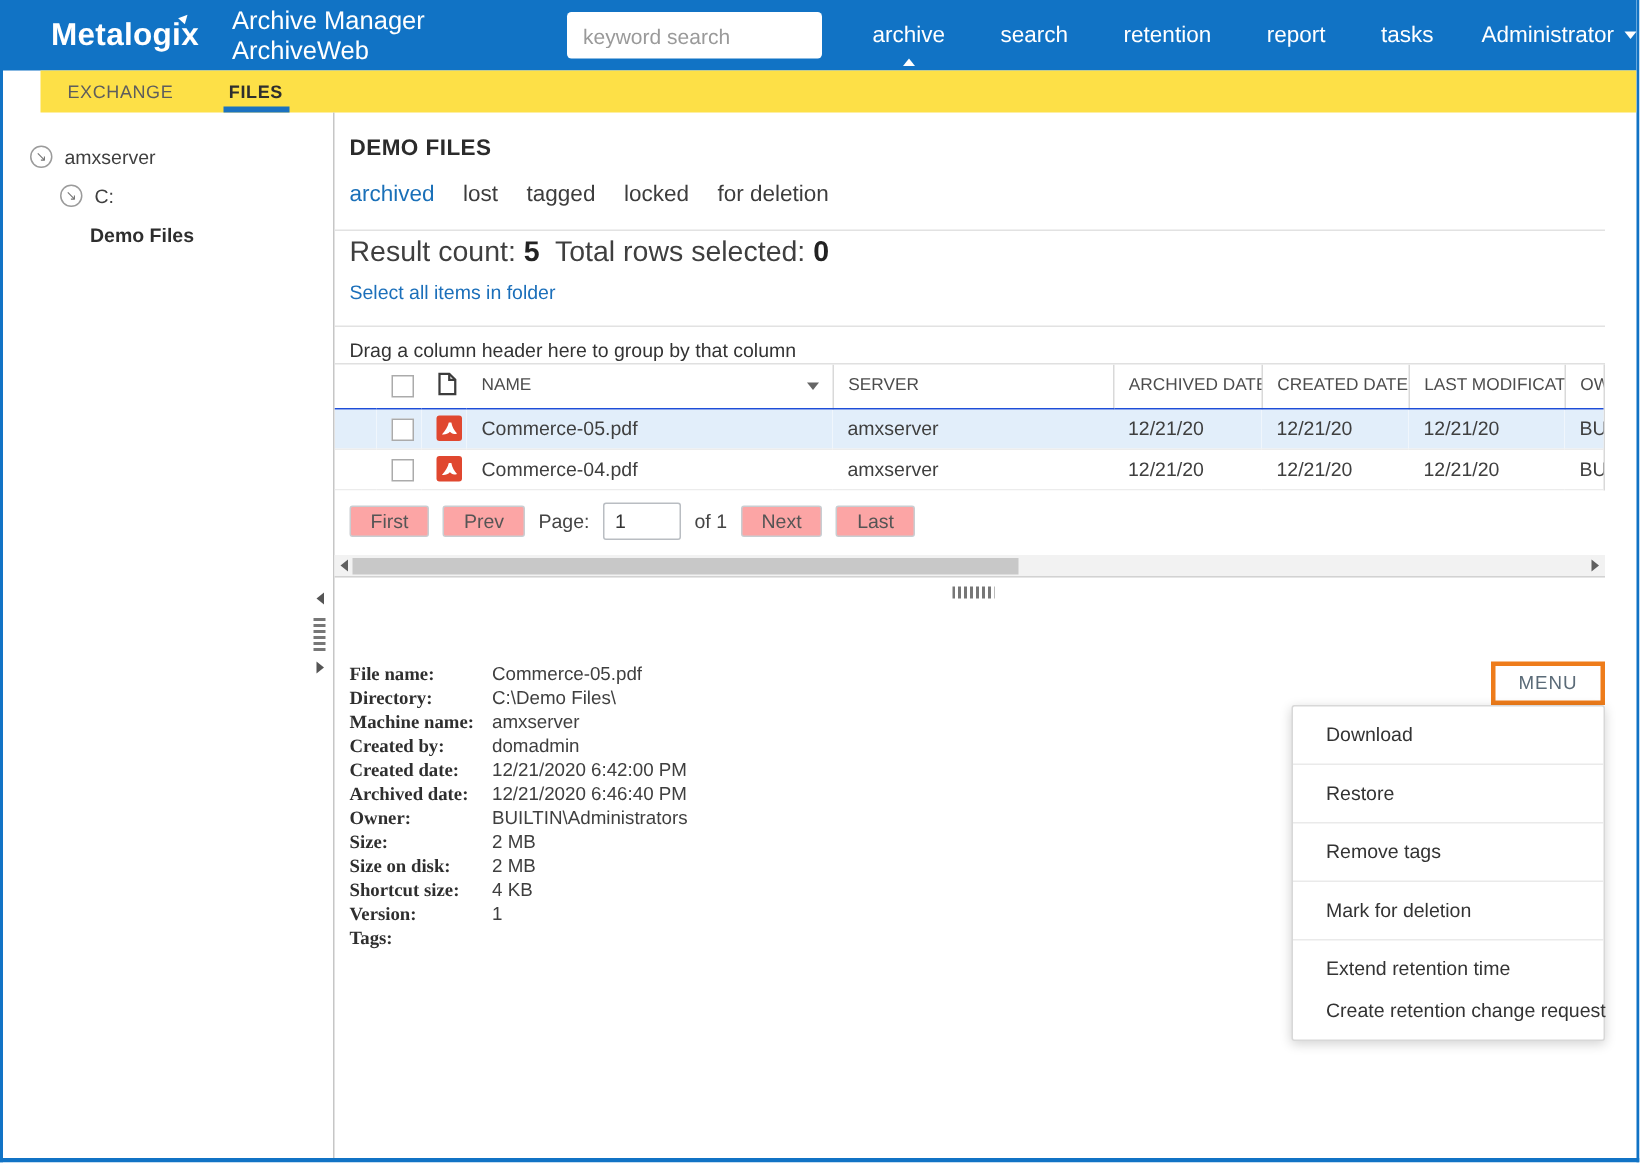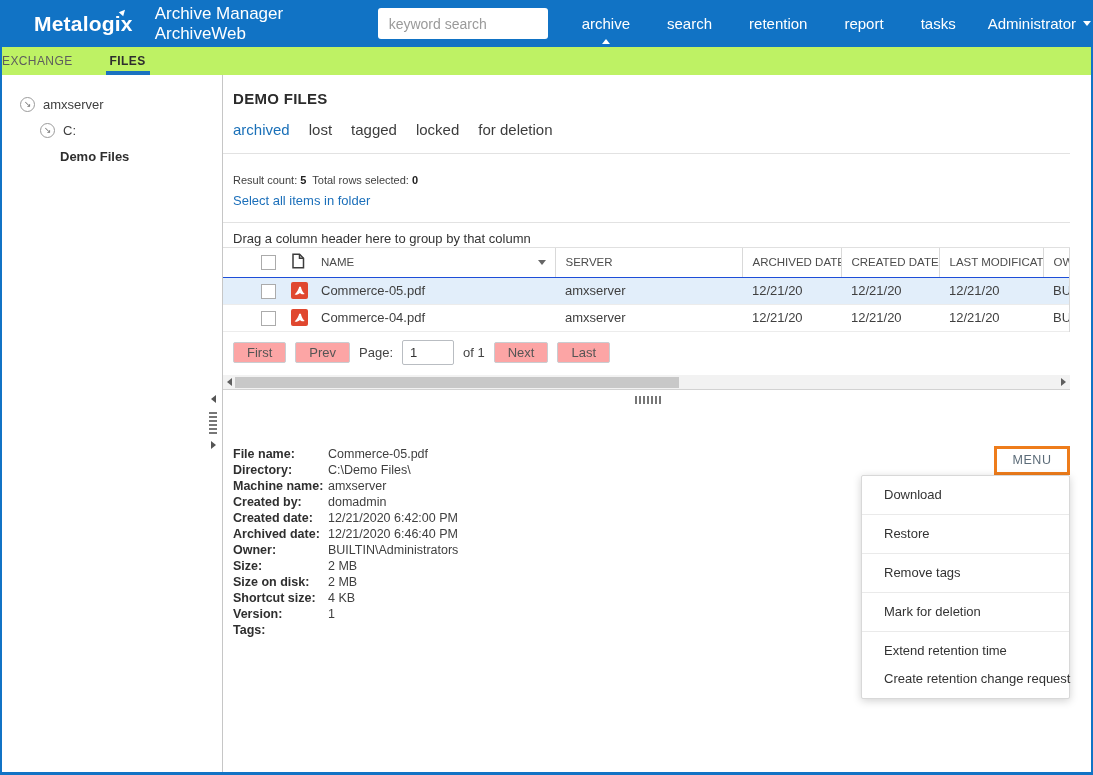--- a/index.html
+++ b/index.html
@@ -20,21 +20,21 @@
   .search-box::placeholder { color:#9a9a9a; }
   .topnav { display:flex; margin-left:34px; gap:37px; align-items:center; }
   .nav-item { font-size:15px; color:#fff; cursor:pointer; position:relative; }
   .nav-item.active::after { content:""; position:absolute; left:50%; margin-left:-4px; bottom:-12px;
                  border-left:4px solid transparent; border-right:4px solid transparent; border-bottom:5px solid #fff; }
   .usermenu { margin-left:32px; font-size:15px; display:flex; align-items:center; cursor:pointer; }
   .caret-down { display:inline-block; margin-left:7px; border-left:4px solid transparent;
                 border-right:4px solid transparent; border-top:5px solid #fff; }
 
   
-  .tabbar { height:28px; background:#bef264; display:flex; align-items:stretch; padding-left:0; }
+  .tabbar { height:28px; background:#fde047; display:flex; align-items:stretch; padding-left:18px;margin-left:25px; }
   .mtab { font-size:12px; letter-spacing:.4px; color:#5d5d5d; display:flex; align-items:center;
           margin-right:37px; cursor:pointer; position:relative; }
   .mtab.active { color:#2e2e2e; font-weight:bold; }
   .mtab.active::after { content:""; position:absolute; left:-4px; right:-4px; bottom:0; height:4px; background:#1b72c0; }
 
   
   .content { display:flex; height:697px; position:relative; }
   .tree { width:221px; border-right:1px solid #c6c6c6; padding-top:16px; flex:none; }
   .tree-item { display:flex; align-items:center; height:26px; font-size:13px; color:#3f3f3f; cursor:pointer; }
   .tree-icon { width:15px; height:15px; border:1px solid #9b9b9b; border-radius:50%; color:#777;
@@ -43,21 +43,21 @@
 
   .main { flex:1; position:relative; }
   .pad { padding-left:10px; }
   .page-title { font-size:15px; font-weight:bold; color:#2b2b2b; letter-spacing:.3px; margin:15px 0 0 10px; }
   .filter-tabs { display:flex; gap:19px; margin:14px 0 0 10px; }
   .ftab { font-size:15px; color:#3d3d3d; cursor:pointer; }
   .ftab.active { color:#1a70b8; }
 
   .grid-wrap { width:847px; }
   .rule { border-top:1px solid #e2e2e2; margin-top:15px; }
-  .result-line { font-size:11px; color:#3f3f3f; margin-top:20px; }
+  .result-line { font-size:19px; color:#3f3f3f; margin-top:4px; }
   .result-line b { color:#222; }
   .link { display:inline-block; font-size:13px; color:#1b6fba; margin-top:7px; cursor:pointer; }
   .group-bar { margin-top:13px; border-top:1px solid #e2e2e2; border-bottom:1px solid #e0e0e0;
                height:26px; line-height:32px; font-size:13px; color:#333; }
 
   table.grid { border-collapse:collapse; table-layout:fixed; width:870px; }
   .table-clip { width:847px; overflow:hidden; border-right:1px solid #d9d9d9; }
   .grid th { height:29px; font-size:11.5px; font-weight:normal; color:#4c4c4c; text-align:left;
              padding-left:10px; border-bottom:1px solid #1d4ed8; white-space:nowrap; overflow:hidden; }
   .grid th.sep { border-right:1px solid #d9d9d9; }
@@ -93,21 +93,21 @@
       background:repeating-linear-gradient(0deg,#777 0 2px,transparent 2px 4px); }
   .vs-down { width:0;height:0;border-top:4px solid transparent;border-bottom:4px solid transparent;border-left:5px solid #555; }
 
   
   .details { position:relative; margin-top:6px; }
   .menu-btn { position:absolute; top:0; right:21px; width:76px; height:29px; background:#fff;
               border:3px solid #ee7c1b; color:#5b6b78; font-size:12.5px; letter-spacing:.6px;
               font-family:"Liberation Sans",sans-serif; cursor:pointer; }
   .fields { margin:38px 0 0 10px; }
   .frow { display:flex; font-size:12.5px; line-height:16px; }
-  .flabel { width:95px; font-weight:bold; color:#2f2f2f; flex:none; }
+  .flabel { width:95px; font-weight:bold; color:#2f2f2f; flex:none;font-family:Liberation Serif, serif; }
   .fvalue { color:#3f3f3f; }
 
   .dropdown { position:absolute; top:29px; right:21px; width:209px; background:#fff;
               border:1px solid #d8d8d8; border-radius:2px; box-shadow:0 2px 8px rgba(0,0,0,.18); z-index:5; }
   .dd-group { padding:5px 0; border-bottom:1px solid #eaeaea; }
   .dd-group:last-child { border-bottom:none; }
   .dd-item { height:28px; line-height:28px; padding-left:22px; font-size:13px; color:#333; cursor:pointer; white-space:nowrap; }
 </style>
 </head>
 <body>

